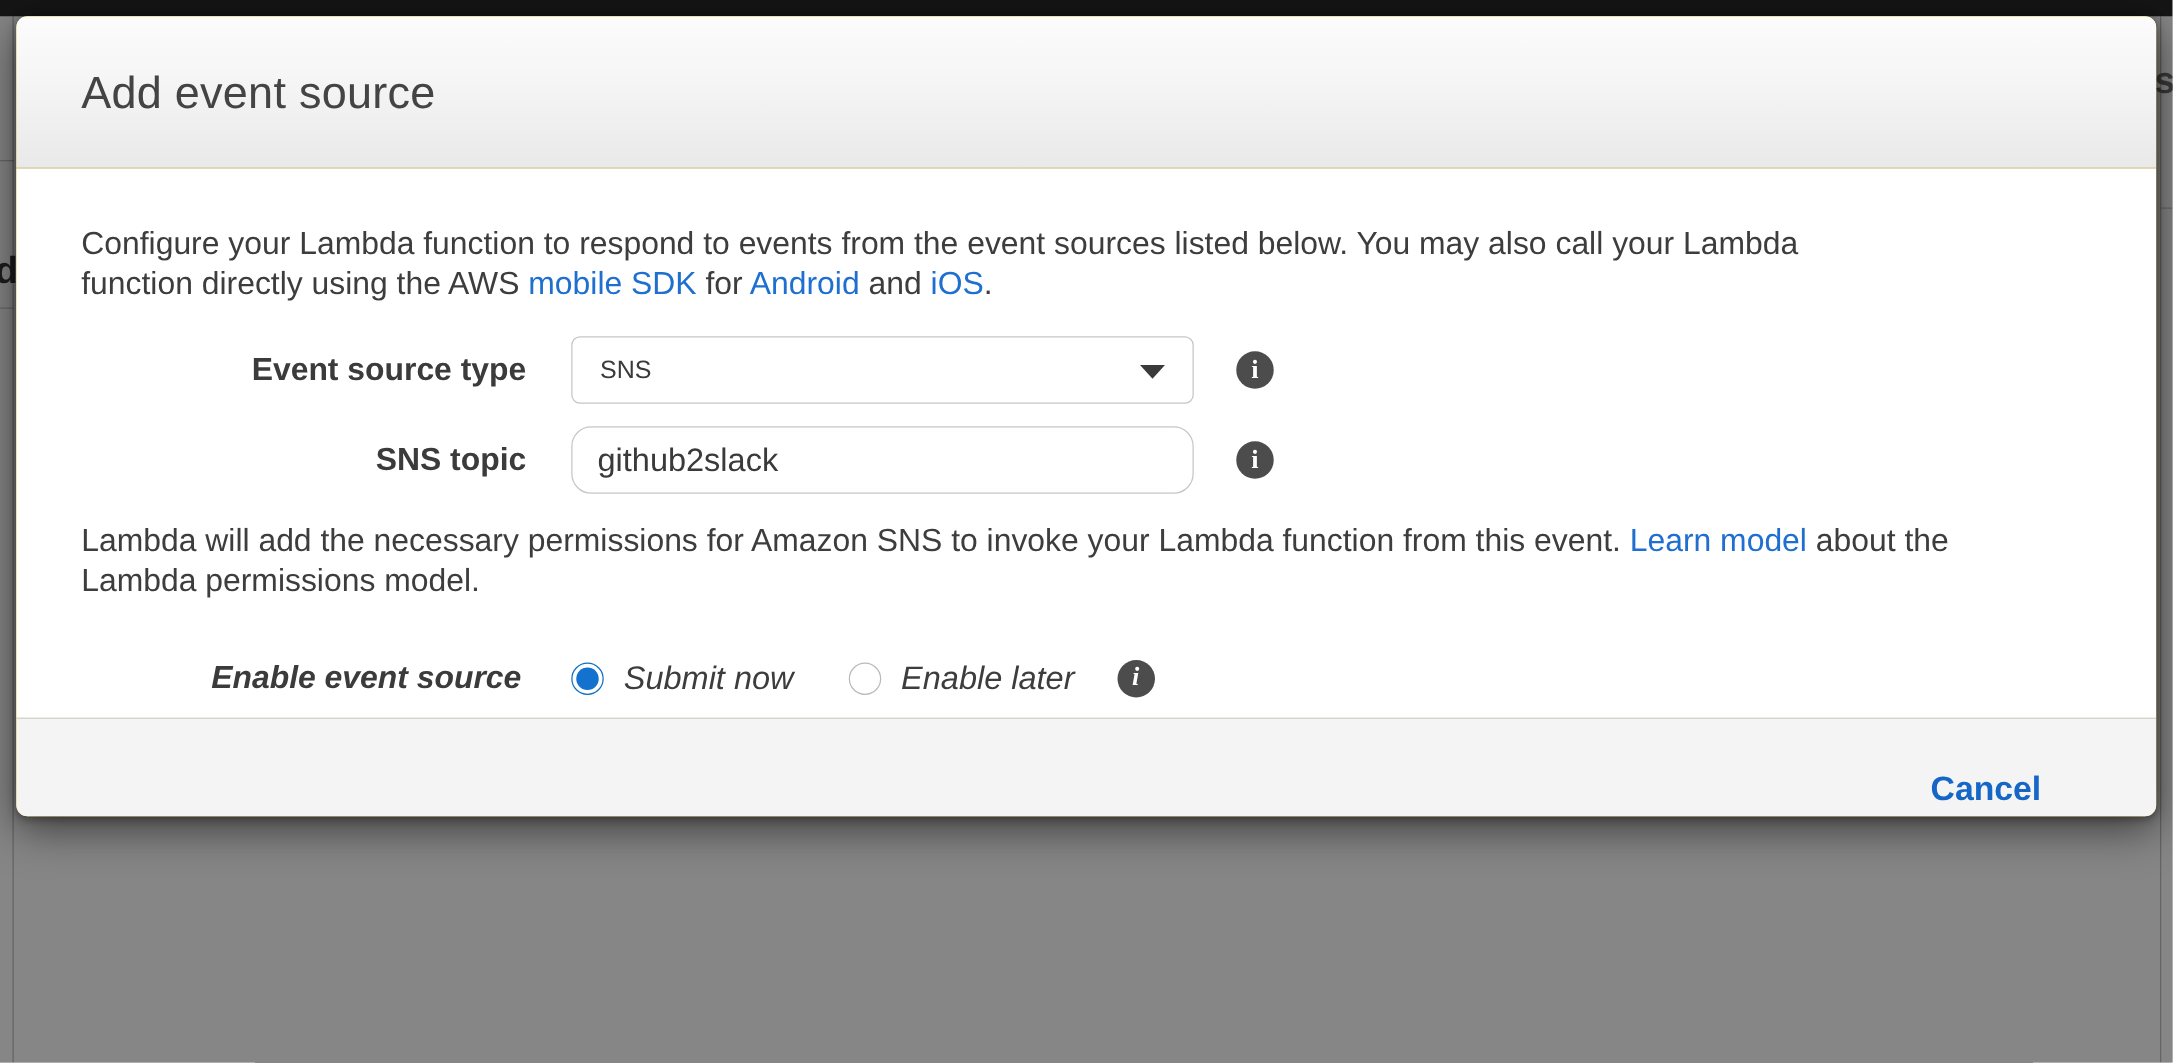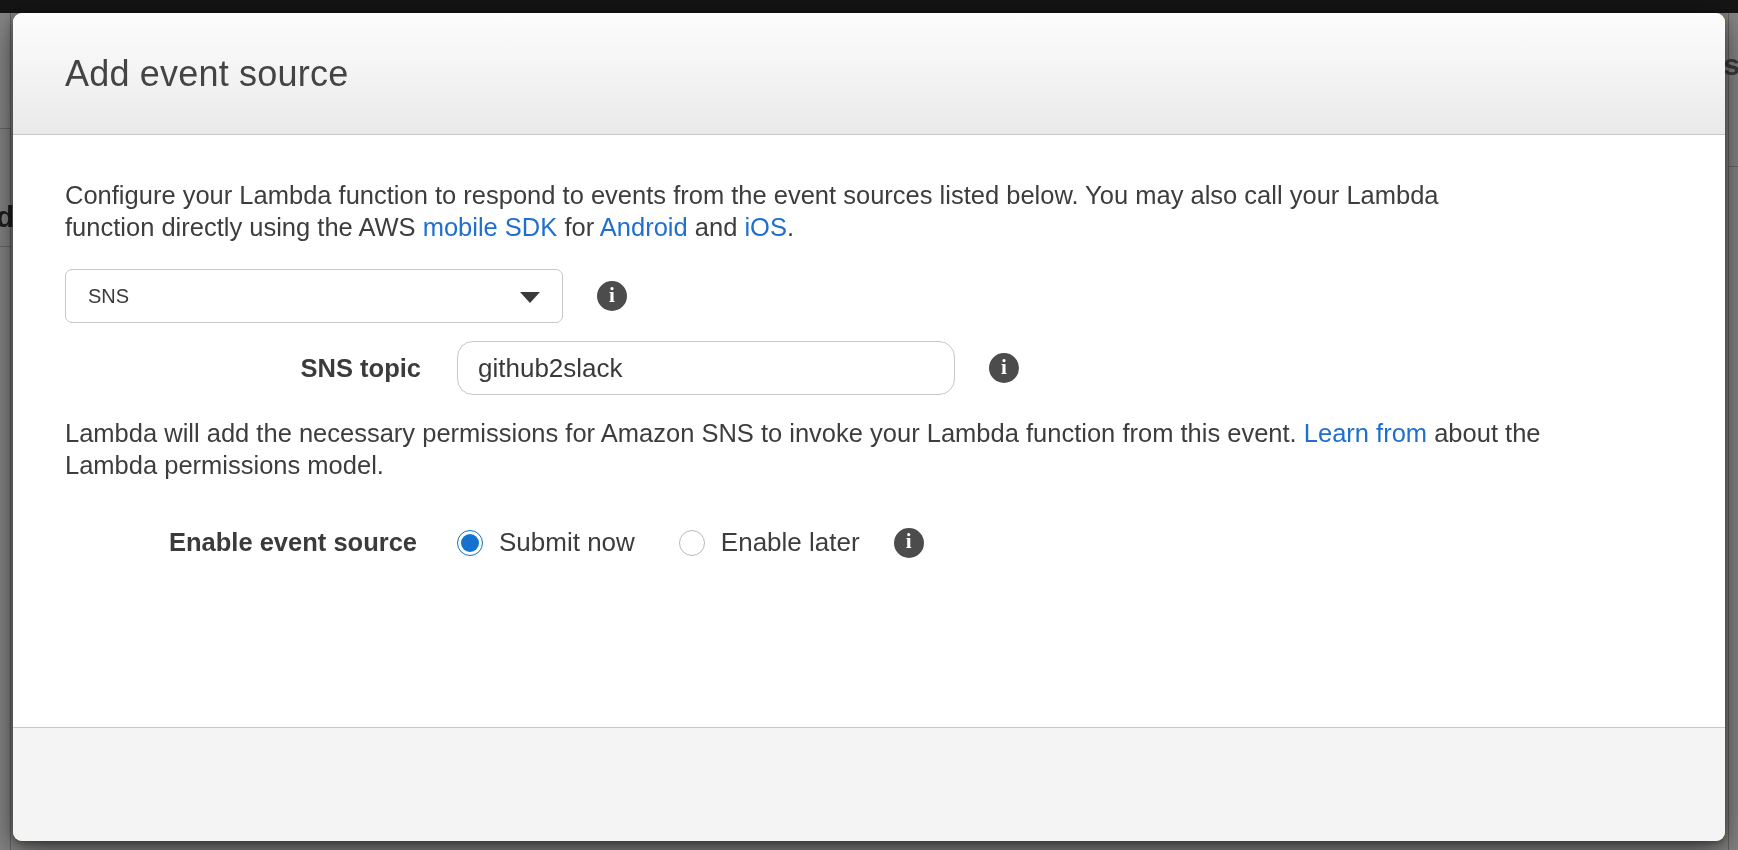--- a/index.html
+++ b/index.html
@@ -48,21 +48,21 @@
     width: 1px;
     background: rgba(0,0,0,0.25);
   }
 
   
   #modal {
     position: absolute;
     left: 13px;
     top: 13px;
     width: 1712px;
-    height: 828px;
+    height: 640px;
     background: #fde047;
     border-radius: 9px;
     box-shadow: 0 10px 34px rgba(0,0,0,0.55), 0 2px 7px rgba(0,0,0,0.35);
     display: flex;
     flex-direction: column;
     overflow: hidden;
   }
 
   #modal-header {
     height: 122px;
@@ -170,21 +170,21 @@
     align-items: center;
     justify-content: center;
     margin-left: 34px;
     cursor: pointer;
     line-height: 1;
     flex: 0 0 30px;
   }
   .info-icon span { position: relative; top: -1px; }
 
   
-  #radio-row { margin-top: 46px; margin-bottom: 16px; }
+  #radio-row { margin-top: 46px; margin-bottom: 16px; font-style: italic; }
   .radio-opt {
     display: flex;
     align-items: center;
     cursor: pointer;
   }
   .radio-opt + .radio-opt { margin-left: 44px; }
   .radio-dot {
     width: 26px; height: 26px;
     border-radius: 50%;
     border: 1px solid #b9b9b9;
@@ -271,52 +271,54 @@
 
   <div id="modal-header">
     <div id="modal-title">Add event source</div>
   </div>
 
   <div id="modal-body">
 
     <p class="para" id="intro-para"><span>Configure your Lambda function to respond to events from the event sources listed below. You may also call your Lambda function directly using the AWS </span><a class="link">mobile SDK</a><span> for </span><a class="link">Android</a><span> and </span><a class="link">iOS</a><span>.</span></p>
 
     <div class="form-row">
+      <div class="row-label">Event source type</div>
       <div class="select-wrap">
         <span class="select-value">SNS</span>
         <span class="select-arrow"></span>
       </div>
       <span class="info-icon">
           <span>i</span>
         </span>
     </div>
 
     <div class="form-row">
       <div class="row-label">SNS topic</div>
       <input class="text-input" type="text" value="github2slack" style="">
       <span class="info-icon">
           <span>i</span>
         </span>
     </div>
 
-    <p class="para" id="perm-para"><span>Lambda will add the necessary permissions for Amazon SNS to invoke your Lambda function from this event. </span><a class="link">Learn from</a><span> about the Lambda permissions model.</span></p>
+    <p class="para" id="perm-para"><span>Lambda will add the necessary permissions for Amazon SNS to invoke your Lambda function from this event. </span><a class="link">Learn model</a><span> about the Lambda permissions model.</span></p>
 
     <div class="form-row" id="radio-row">
       <div class="row-label">Enable event source</div>
       <label class="radio-opt">
         <span class="radio-dot checked"></span>
         <span class="radio-label">Submit now</span>
       </label>
       <label class="radio-opt">
         <span class="radio-dot"></span>
         <span class="radio-label">Enable later</span>
       </label>
       <span class="info-icon">
           <span>i</span>
         </span>
     </div>
 
   </div>
 
   <div id="modal-footer">
+    <button id="cancel-button">Cancel</button>
   </div>
 
 </div>
 
 </body></html>

